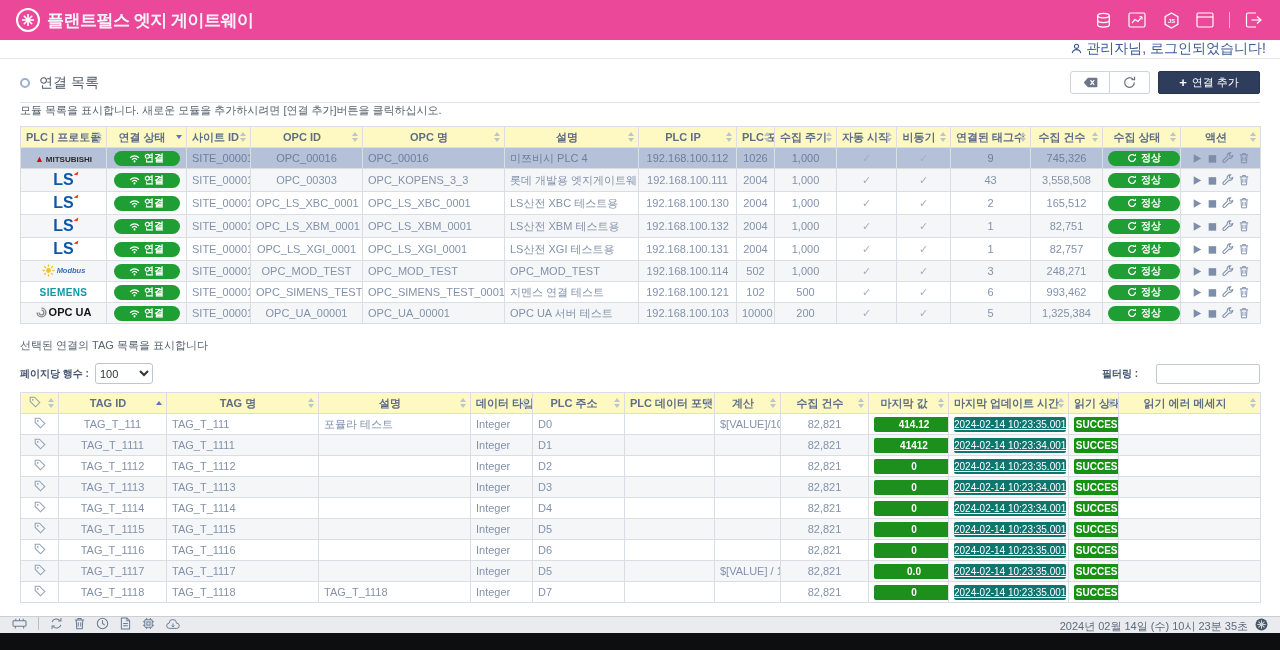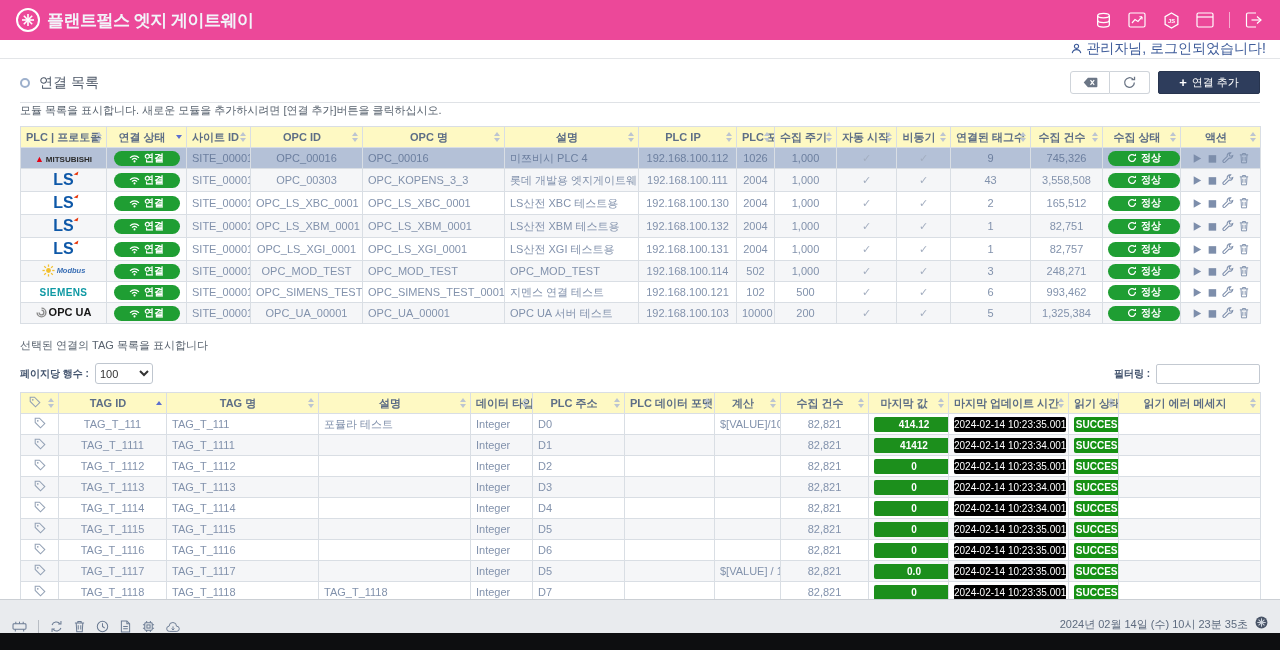--- a/index.html
+++ b/index.html
@@ -44,46 +44,46 @@
   .sort i { width: 0; height: 0; border-left: 3.5px solid transparent; border-right: 3.5px solid transparent; display: block; }
   .sort i.up { border-bottom: 4px solid #bcc5d1; }
   .sort i.dn { border-top: 4px solid #bcc5d1; }
   .sort i.up.on { border-bottom-color: #5b6fd0; }
   .sort i.dn.on { border-top-color: #5b6fd0; }
 
   .badge { display: inline-flex; align-items: center; justify-content: center; gap: 4px; color: #fff; font-weight: bold; }
   .badge-conn { background: #1f9e33; border-radius: 10px; min-width: 66px; height: 15px; font-size: 10px; }
   .badge-run  { background: #1f9e33; border-radius: 10px; min-width: 72px; height: 15px; font-size: 10px; }
   .badge-val  { background: #1c8f1c; border-radius: 2px; min-width: 80px; height: 15px; font-size: 10px; }
-  .badge-time { background: #000000; border-radius: 2px; min-width: 112px; height: 15px; font-size: 10px; font-weight: normal; }
+  .badge-time { background: #0f766e; border-radius: 2px; min-width: 112px; height: 15px; font-size: 10px; font-weight: normal; text-decoration: underline; }
   .badge-ok   { background: #169114; border-radius: 2px; min-width: 52px; height: 15px; font-size: 10px; }
   .check { color: #a3aec0; font-size: 11px; }
   .acts { display: flex; align-items: center; justify-content: center; gap: 5px; }
   .acts span { display: inline-flex; cursor: pointer; }
 
   
   .lg { display: inline-flex; align-items: center; justify-content: center; gap: 2px; width: 100%; }
   .lg-mit { font-size: 8px; font-weight: bold; color: #2b2b2b; }
   .lg-mit .mark { color: #e60012; font-size: 9px; }
   .lg-ls { font-weight: bold; color: #0e58a8; font-size: 16px; position: relative; }
   .lg-ls .tick { position: absolute; top: 0; right: -4px; width: 0; height: 0; border-left: 4px solid transparent; border-bottom: 4px solid #e8380d; transform: rotate(12deg); }
   .lg-sie { color: #0f99a4; font-weight: bold; font-size: 10px; letter-spacing: .4px; }
   .lg-mod .mtxt { font-size: 7.5px; font-weight: bold; color: #3a6fb5; font-style: italic; }
   .lg-opc { font-weight: bold; color: #161616; font-size: 11px; }
 
   
   .tag-note { font-size: 11px; color: #59636f; margin: 14px 0 10px; }
   .tag-controls { display: flex; align-items: center; margin-bottom: 8px; }
   .rows-label, .filter-label { font-size: 10px; color: #43546e; font-weight: bold; }
   .rows-select { margin-left: 6px; width: 58px; height: 21px; font-size: 11px; color: #333; border: 1px solid #bfc6cf; border-radius: 3px; background: #fff; }
-  .filter-wrap { margin-left: auto; display: flex; align-items: center; gap: 6px; }
+  .filter-wrap { margin-left: auto; display: flex; align-items: center; gap: 18px; }
   .filter-input { width: 104px; height: 20px; border: 1px solid #c3c9d1; border-radius: 2px; font-size: 11px; padding: 0 4px; }
 
   
-  .statusbar { height: 34px; background: #e9ebee; border-top: 1px solid #cbcfd4; display: flex; align-items: flex-end; padding: 0 12px; flex: none; }
+  .statusbar { height: 17px; background: #e9ebee; border-top: 1px solid #cbcfd4; display: flex; align-items: flex-start; padding: 0 12px; flex: none; }
   .sb-icons { display: flex; align-items: center; gap: 11px; }
   .sb-icons .sico { display: inline-flex; cursor: pointer; }
   .sb-div { width: 1px; height: 13px; background: #b8bdc4; }
   .sb-right { margin-left: auto; display: flex; align-items: center; gap: 7px; }
   .sb-date { font-size: 11px; color: #5d6a7e; }
 </style>
 </head>
 <body>
 
 <div class="page">

